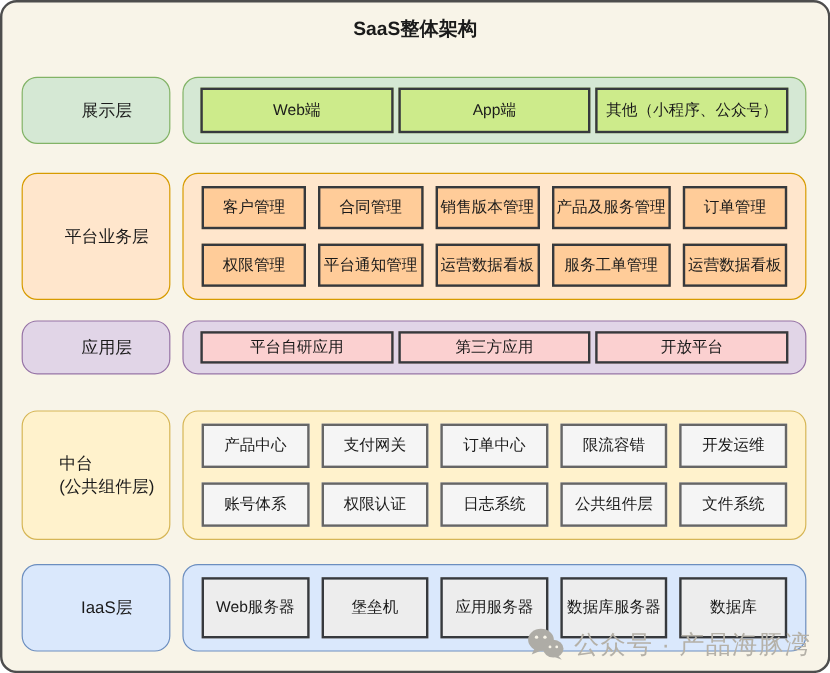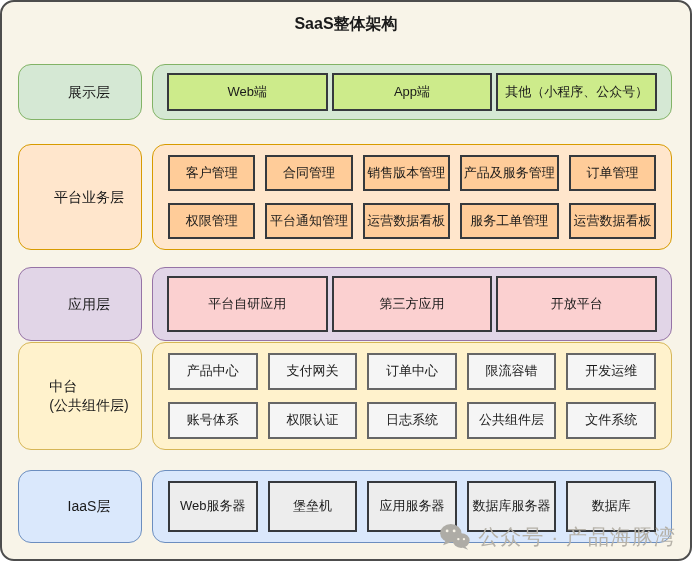--- a/index.html
+++ b/index.html
@@ -18,21 +18,21 @@
   .title{
     position:absolute;top:12px;left:0;width:100%;
     text-align:center;font-size:16px;font-weight:bold;
   }
   .layer-row{
     position:absolute;left:16px;right:18px;
     display:flex;gap:10px;
   }
   .row-0{top:62px;height:56px;}
   .row-1{top:142px;height:106px;}
-  .row-2{top:265px;height:74px;}
+  .row-2{top:265px;height:45px;}
   .row-3{top:340px;height:108px;}
   .row-4{top:468px;height:73px;}
   .layer-label{
     flex:0 0 124px;
     display:flex;align-items:center;justify-content:center;
     text-align:left;font-size:14px;line-height:1.35;
     white-space:pre-line;
     background:var(--fill);border:1.5px solid var(--stroke);
     border-radius:13px;box-sizing:border-box;padding-left:18px;
   }

